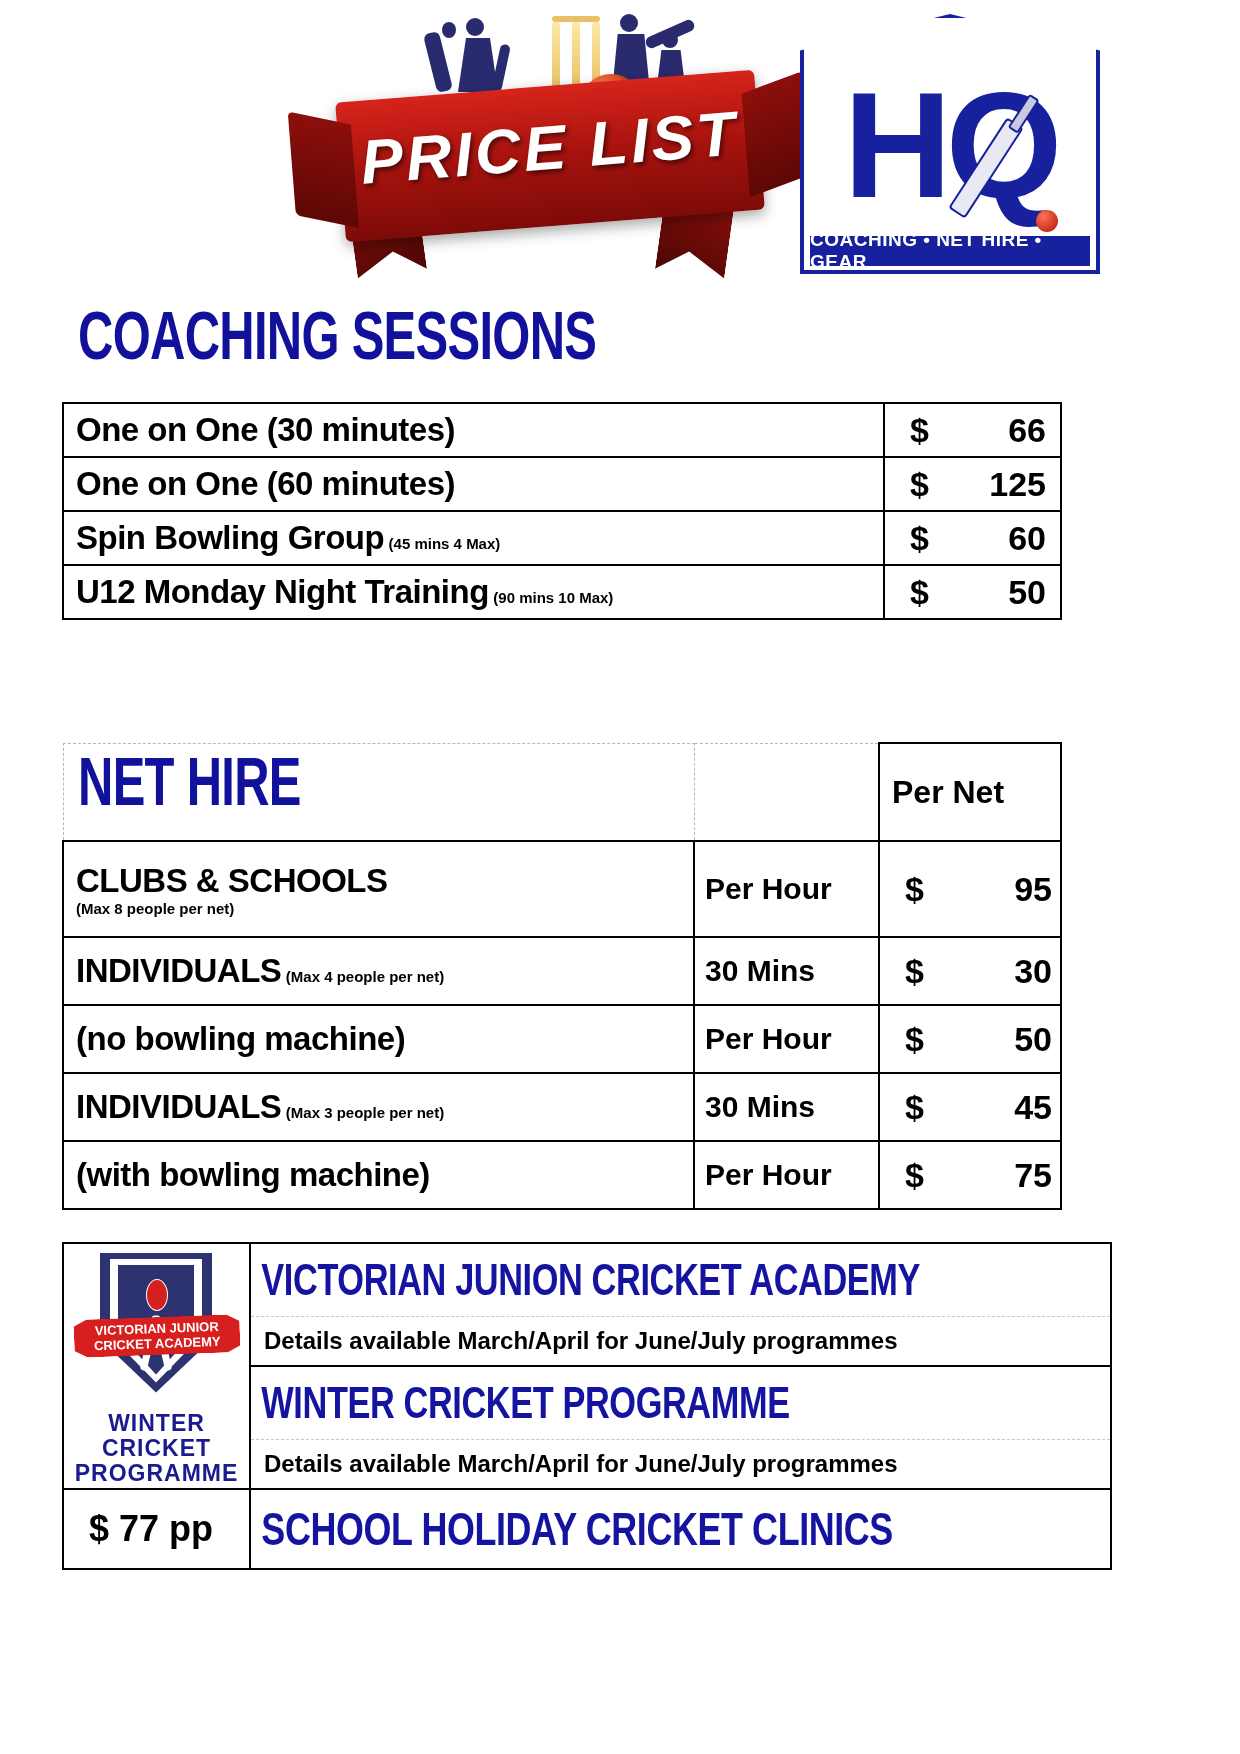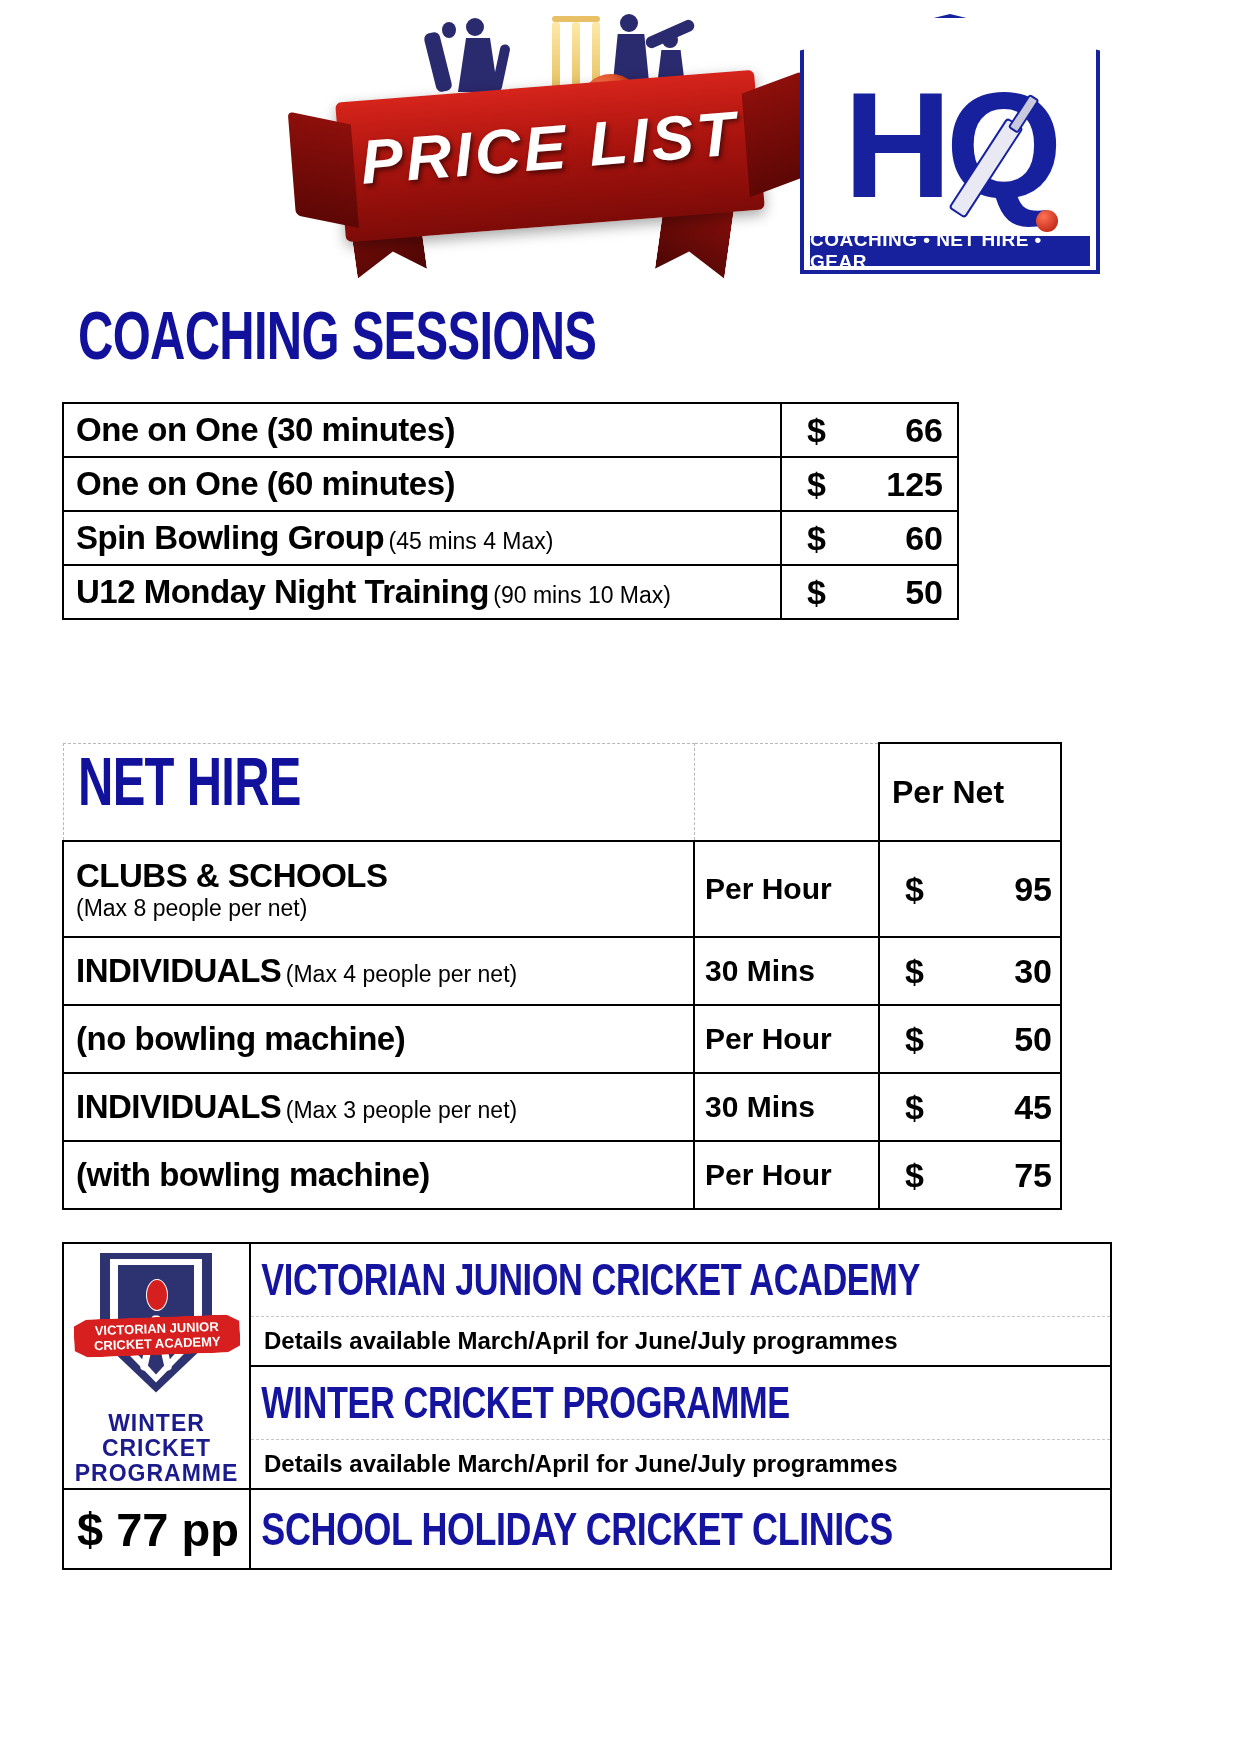--- a/index.html
+++ b/index.html
@@ -74,26 +74,26 @@
     letter-spacing:-1px;transform:scaleX(.72);transform-origin:left center;
     white-space:nowrap;
   }
   #coaching-heading{position:absolute;left:78px;top:300px;}
 
   
   table{border-collapse:collapse;}
   .tbl{position:absolute;border:2px solid #000;}
 
   
-  #coaching-table{left:62px;top:402px;width:897px;}
+  #coaching-table{left:62px;top:402px;width:1000px;}
   #coaching-table td{border:2px solid #000;height:50px;vertical-align:middle;}
   .c-name{padding:0 0 0 12px;}
   .c-price{width:160px;text-align:right;padding-right:14px;}
   .big{font-size:33px;font-weight:bold;letter-spacing:-.5px;}
-  .small{font-size:23px;font-weight:normal;}
+  .small{font-size:15px;font-weight:bold;}
   .price{font-size:34px;font-weight:bold;}
   .price .sym{float:left;padding-left:24px;}
 
   
   #nethire-table{left:62px;top:742px;width:1000px;border:none;}
   #nethire-table td{border:2px solid #000;vertical-align:middle;}
   #nethire-table td.dash{border:1px dashed #b8b8b8;}
   .nh-head td{height:94px;}
   .nh-name{padding-left:12px;}
   .nh-unit{width:172px;text-align:left;padding-left:10px;font-size:30px;font-weight:bold;}
@@ -104,21 +104,21 @@
   #net-hire-heading{position:absolute;left:14px;top:2px;}
 
   
   #prog-table{left:62px;top:1242px;width:1000px;}
   #prog-table td{border:2px solid #000;vertical-align:middle;}
   .logo-cell{width:210px;border-right:1px dashed #b9b9b9 !important;padding:0;position:relative;}
   .prog-title{font-family:"Liberation Sans Narrow","Liberation Sans",sans-serif;
     font-weight:bold;color:#1414a0;font-size:44px;letter-spacing:-.5px;
     transform:scaleX(.78);transform-origin:left center;white-space:nowrap;padding-left:12px;}
   .prog-sub{font-size:24px;font-weight:bold;padding-left:12px;}
-  .pp{font-size:47px;font-weight:bold;padding-left:12px;}
+  .pp{font-size:36px;font-weight:bold;padding-left:24px;}
   .row-dash-bottom{border-bottom:1px dashed #c6c6c6 !important;margin-top:8px;}
   .row-dash-top{border-top:1px dashed #c6c6c6 !important;}
 
   
   .vjca{position:relative;width:185px;height:150px;margin:6px auto 0 auto;}
   .vj-shield{position:absolute;left:36px;top:0;width:112px;height:140px;background:#2c3370;
     clip-path:polygon(0 0,100% 0,100% 62%,50% 100%,0 62%);}
   .vj-inner{position:absolute;left:46px;top:6px;width:92px;height:124px;background:#fff;
     clip-path:polygon(0 0,100% 0,100% 62%,50% 100%,0 62%);}
   .vj-core{position:absolute;left:54px;top:12px;width:76px;height:110px;background:#2c3370;

